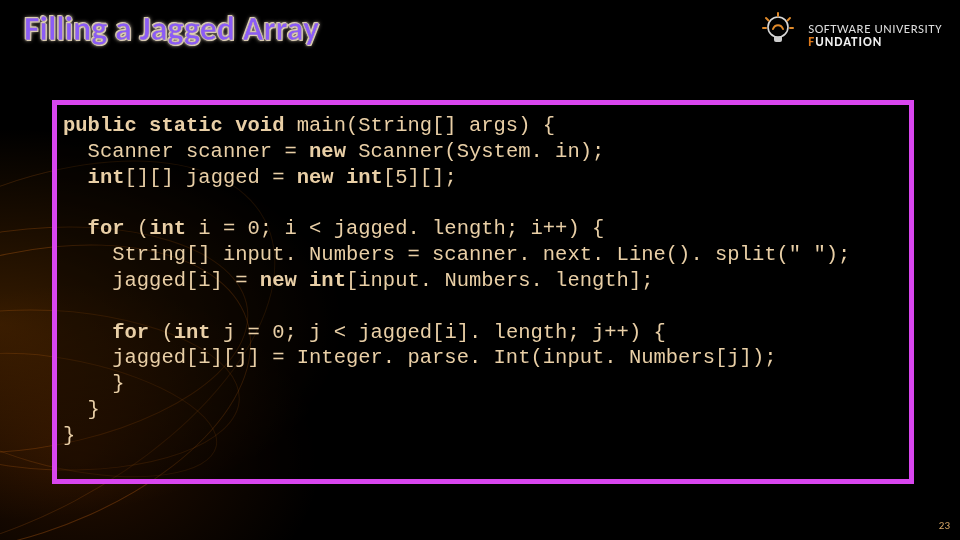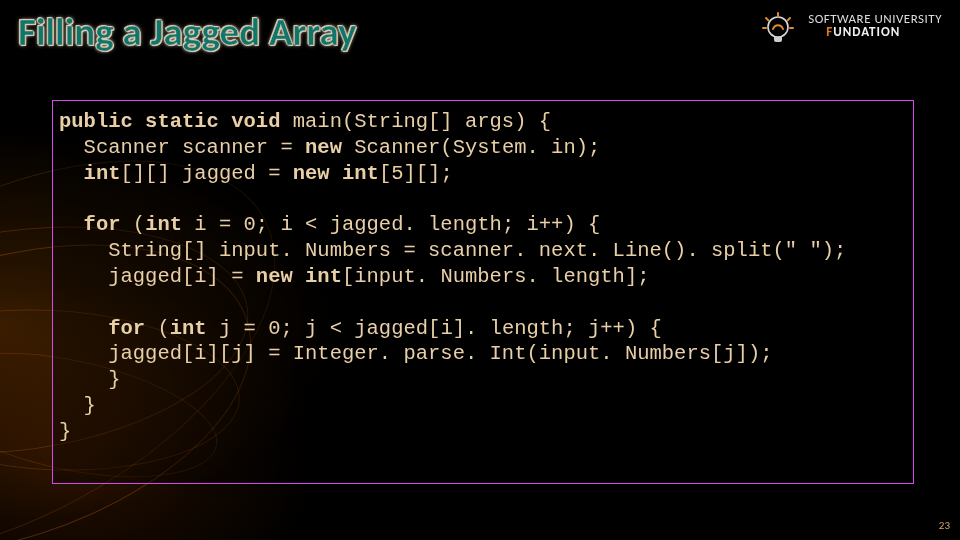--- a/index.html
+++ b/index.html
@@ -22,52 +22,52 @@
     border-radius: 50%;
   }
   .sw1 { width: 520px; height: 280px; left: -260px; top: 260px; transform: rotate(-18deg); border-color: rgba(230,120,20,0.28);}
   .sw2 { width: 460px; height: 220px; left: -210px; top: 230px; transform: rotate(-8deg); border-color: rgba(230,120,20,0.22);}
   .sw3 { width: 600px; height: 320px; left: -300px; top: 200px; transform: rotate(-28deg); border-color: rgba(230,120,20,0.18);}
   .sw4 { width: 380px; height: 160px; left: -140px; top: 310px; transform: rotate(3deg); border-color: rgba(230,120,20,0.2);}
   .sw5 { width: 300px; height: 110px; left: -80px; top: 360px; transform: rotate(12deg); border-color: rgba(230,120,20,0.18);}
 
   .title {
     position: absolute;
-    left: 18px; top: 8px;
-    font-size: 39px;
+    left: 24px; top: 8px;
+    font-size: 34px;
     font-weight: 700;
-    color: #0f766e;
+    color: #8b5cf6;
     text-shadow:
       0 0 4px #e8d8c0,
       0 0 2px #fff,
       1px 1px 0 #d0c0a0,
       -1px -1px 0 #d0c0a0;
     -webkit-text-stroke: 0.6px #c8b898;
   }
 
   .logo {
     position: absolute;
     right: 18px; top: 12px;
-    display: flex; align-items: flex-start; gap: 12px;
+    display: flex; align-items: flex-end; gap: 12px;
     color: #cfcfcf;
   }
   .bulb {
     width: 36px; height: 36px; position: relative;
   }
   .bulb svg { width: 36px; height: 36px; display: block; }
   .logo-text { line-height: 1; }
   .logo-line1 { font-size: 13px; letter-spacing: 0.5px; font-weight: 400; color: #dcdcdc; }
-  .logo-line2 { font-size: 13px; letter-spacing: 1px; font-weight: 700; color: #efefef; margin-left: 18px; }
+  .logo-line2 { font-size: 13px; letter-spacing: 1px; font-weight: 700; color: #efefef; }
   .dot-orange { color: #e07a1b; }
 
   .codebox {
     position: absolute;
     left: 52px; top: 100px;
     width: 862px; height: 384px;
-    border: 1px solid #d946ef;
+    border: 5px solid #d946ef;
     background: rgba(0,0,0,0.35);
     padding: 8px 10px 6px 6px;
   }
   pre.code {
     font-family: Consolas, "Courier New", monospace;
     font-size: 20.5px;
     line-height: 1.26;
     color: #e9cfa6;
     white-space: pre;
   }

